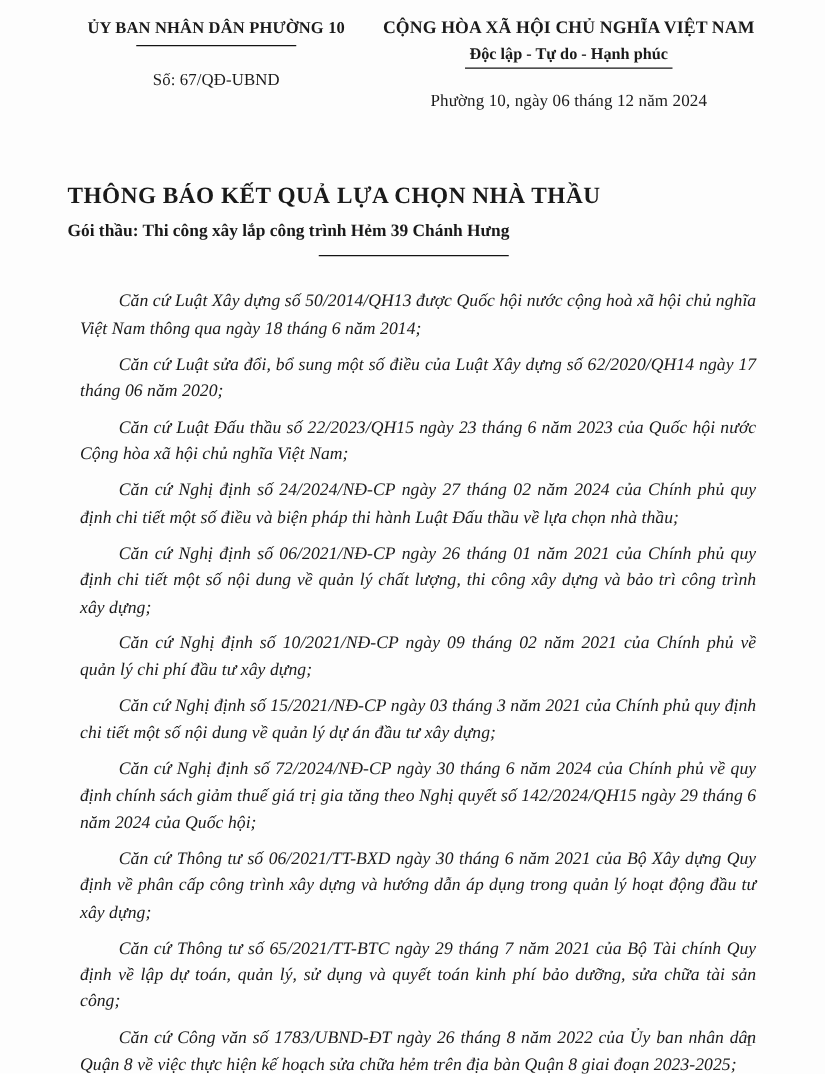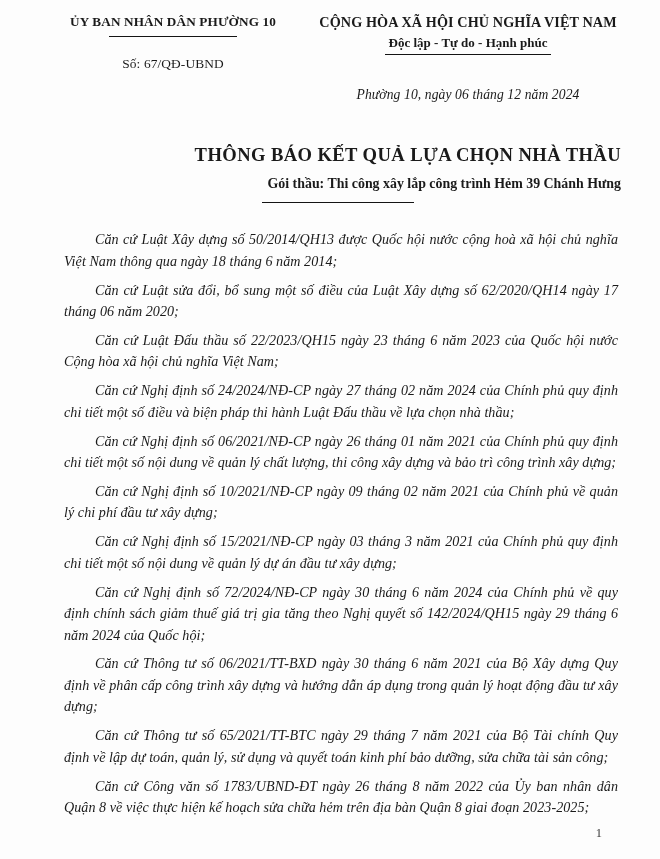--- a/index.html
+++ b/index.html
@@ -13,21 +13,21 @@
     overflow: hidden;
     font-family: "Liberation Serif", "DejaVu Serif", serif;
     color: #1a1a1a;
   }
   .page {
     position: relative;
     width: 660px;
     height: 859px;
     background: #fdfdfd;
     box-sizing: border-box;
-    padding: 10px 39px 0 54px;
+    padding: 10px 52px 0 54px;
   }
 
   
   .header {
     display: flex;
     align-items: flex-start;
     justify-content: space-between;
     padding-top: 4px;
   }
   .hdr-left  { width: 238px; text-align: center; }
@@ -62,31 +62,30 @@
   .rule-left  { width: 128px; }
   .rule-right { width: 166px; margin-top: 4px; }
 
   .doc-number {
     font-size: 13.4px;
     margin-top: 19px;
     letter-spacing: 0.1px;
     white-space: nowrap;
   }
   .date-line {
-    font-style: italic;
     font-size: 13.6px;
-    margin-top: 32px;
+    margin-top: 18px;
     letter-spacing: 0.1px;
     white-space: nowrap;
   }
 
   
   .title-block {
-    text-align: right;
-    margin-top: 40px;
+    text-align: left;
+    margin-top: 56px;
   }
   .main-title {
     font-weight: bold;
     font-size: 18.6px;
     letter-spacing: 0.4px;
     line-height: 1.3;
   }
   .sub-title {
     font-weight: bold;
     font-size: 13.9px;

